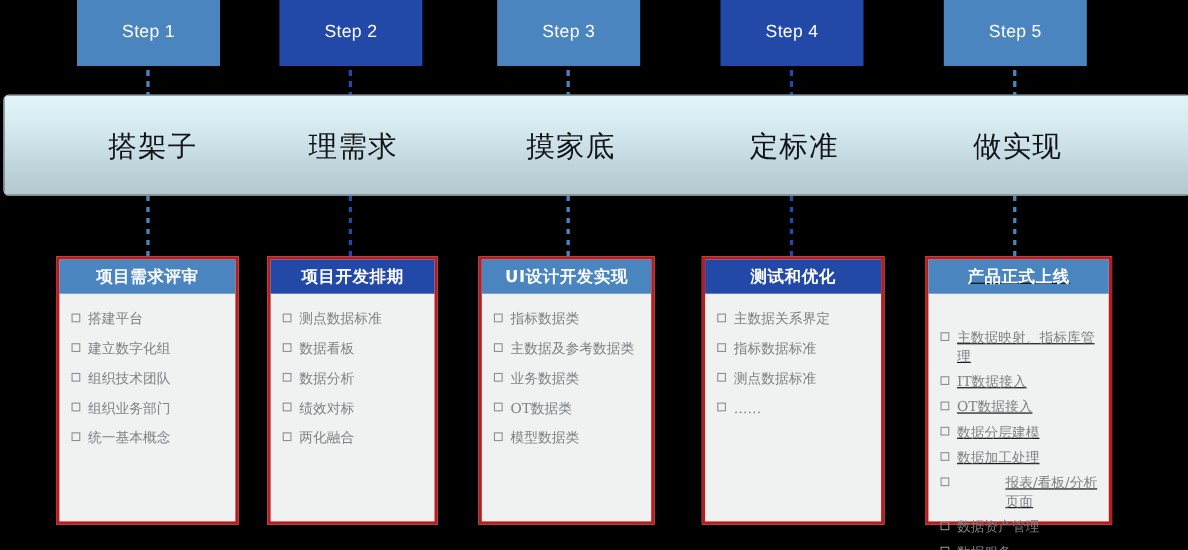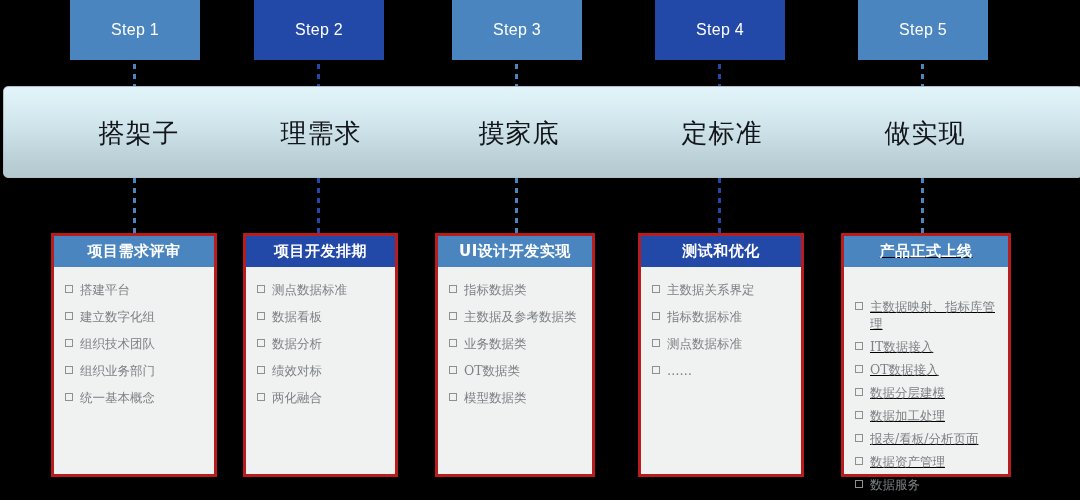--- a/index.html
+++ b/index.html
@@ -291,21 +291,21 @@
         <span class="txt">OT数据接入</span>
       </div>
       <div class="item" style="margin-bottom:6px;">
         <span class="box"></span>
         <span class="txt">数据分层建模</span>
       </div>
       <div class="item" style="margin-bottom:6px;">
         <span class="box"></span>
         <span class="txt">数据加工处理</span>
       </div>
-      <div class="item" style="margin-bottom:6px;">
+      <div class="item" style="margin-bottom:6px;gap:44px;">
         <span class="box"></span>
         <span class="txt">报表/看板/分析页面</span>
       </div>
       <div class="item" style="margin-bottom:6px;">
         <span class="box"></span>
         <span class="txt">数据资产管理</span>
       </div>
       <div class="item" style="margin-bottom:0;">
         <span class="box"></span>
         <span class="txt">数据服务</span>

